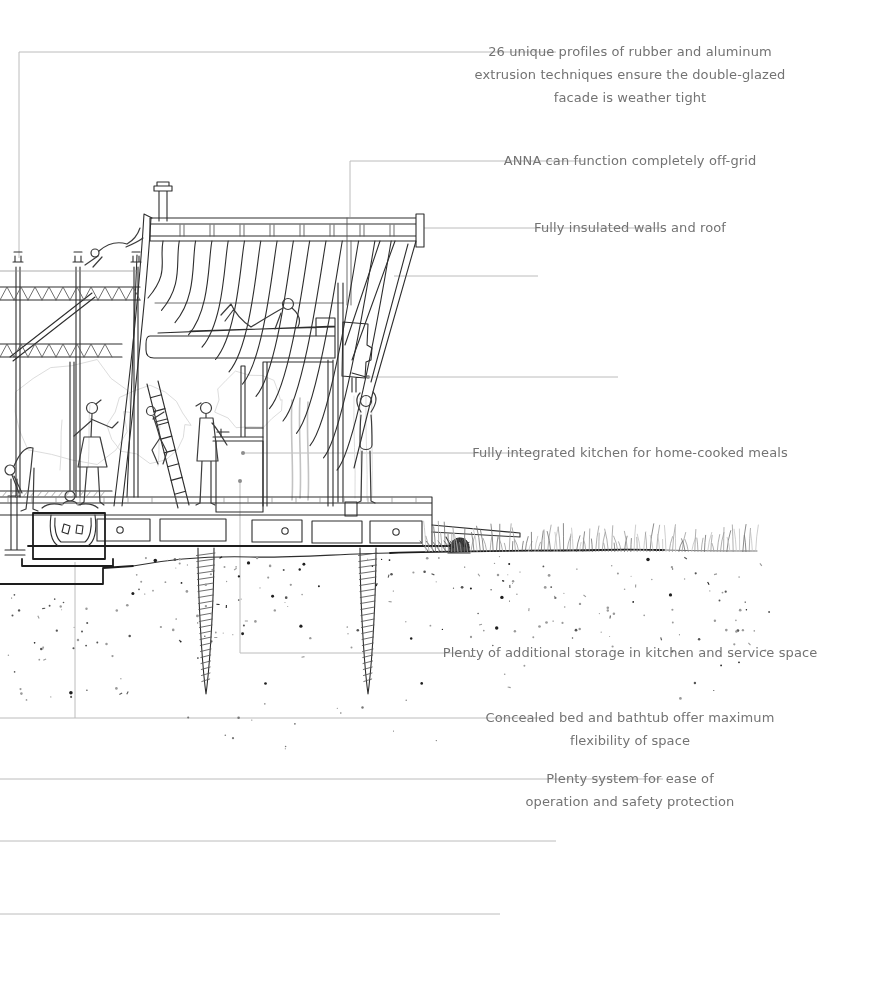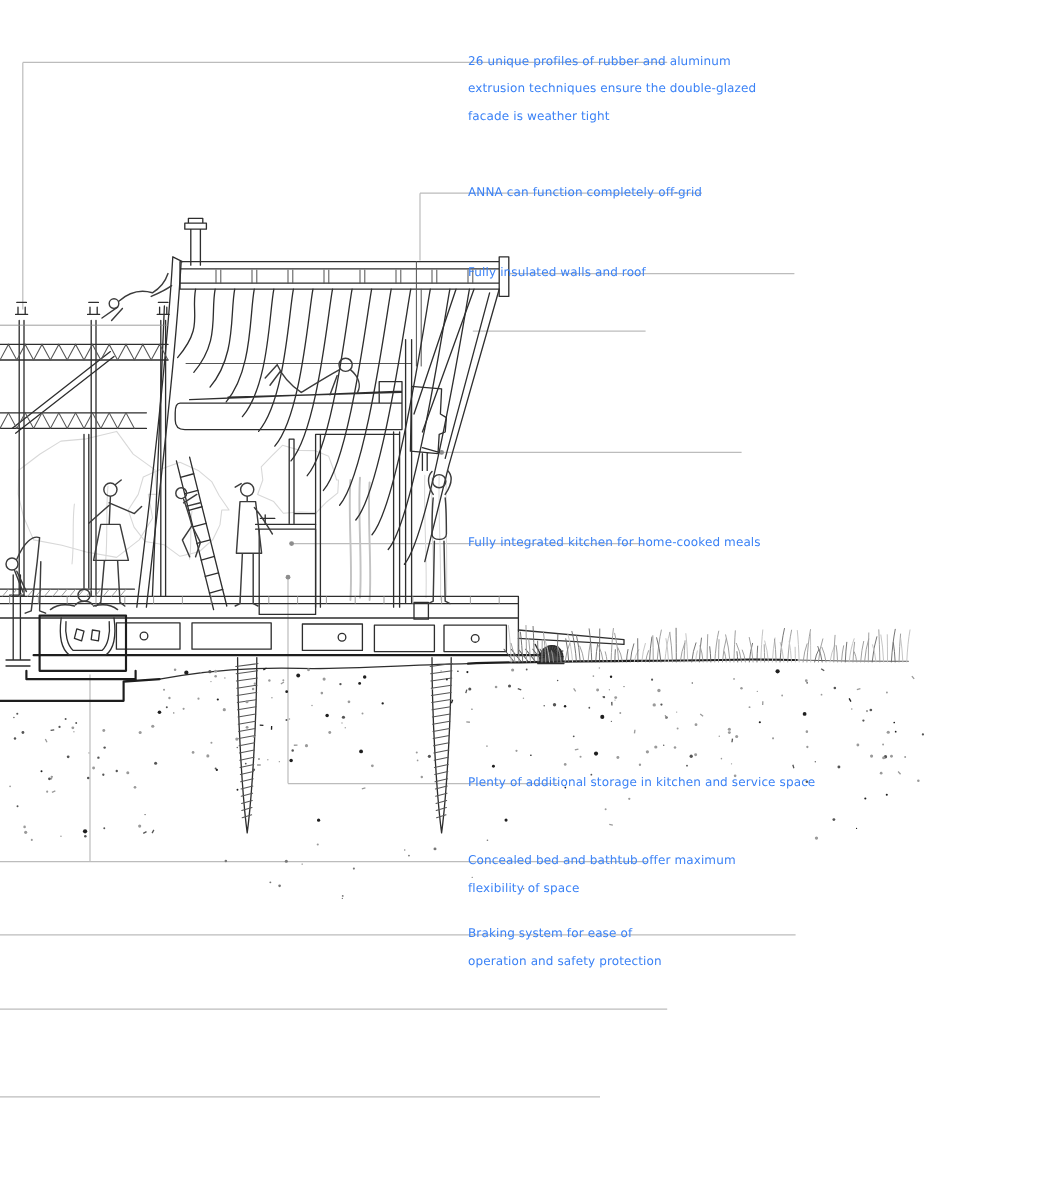--- a/index.html
+++ b/index.html
@@ -1,19 +1,19 @@
 <!DOCTYPE html>
 <html><head>
 <meta charset="utf-8">
 <style>
   html,body{margin:0;padding:0;background:#fff;}
   .stage{position:relative;width:880px;height:989px;background:#ffffff;overflow:hidden;
          font-family:"DejaVu Sans",sans-serif;}
-  .ann{position:absolute;right:10px;width:480px;text-align:left;
-       font-size:10px;line-height:23px;color:#3b82f6;letter-spacing:.1px;
+  .ann{position:absolute;right:10px;width:480px;text-align:center;
+       font-size:13px;line-height:23px;color:#737373;letter-spacing:.1px;
        white-space:pre-line;}
   svg{position:absolute;left:0;top:0;}
   .leader{stroke:#bcbcbc;stroke-width:1;fill:none;}
   .ldot{fill:#8d8d8d;stroke:none;}
   .ink{stroke:#2e2e2e;stroke-width:1.1;fill:none;stroke-linecap:round;stroke-linejoin:round;}
   .bold{stroke:#1d1d1d;stroke-width:1.8;fill:none;stroke-linecap:round;stroke-linejoin:round;}
   .thin{stroke:#555555;stroke-width:.85;fill:none;stroke-linecap:round;}
   .fine{stroke:#8a8a8a;stroke-width:.7;fill:none;stroke-linecap:round;}
   .faint{stroke:#d8d8d8;stroke-width:.9;fill:none;stroke-linecap:round;stroke-linejoin:round;}
   .blur{stroke:#c3c3c3;stroke-width:1.6;fill:none;stroke-linecap:round;}
@@ -658,16 +658,16 @@
 
 <div class="ann" style="top:40px">26 unique profiles of rubber and aluminum
 extrusion techniques ensure the double-glazed
 facade is weather tight</div>
 <div class="ann" style="top:216px">Fully insulated walls and roof</div>
 <div class="ann" style="top:149px">ANNA can function completely off-grid</div>
 <div class="ann" style="top:441px">Fully integrated kitchen for home-cooked meals</div>
 <div class="ann" style="top:706px">Concealed bed and bathtub offer maximum
 flexibility of space</div>
 <div class="ann" style="top:641px">Plenty of additional storage in kitchen and service space</div>
-<div class="ann" style="top:767px">Braking system for ease of
+<div class="ann" style="top:767px">Plenty system for ease of
 operation and safety protection</div>
 
 </div>
 
 </body></html>

